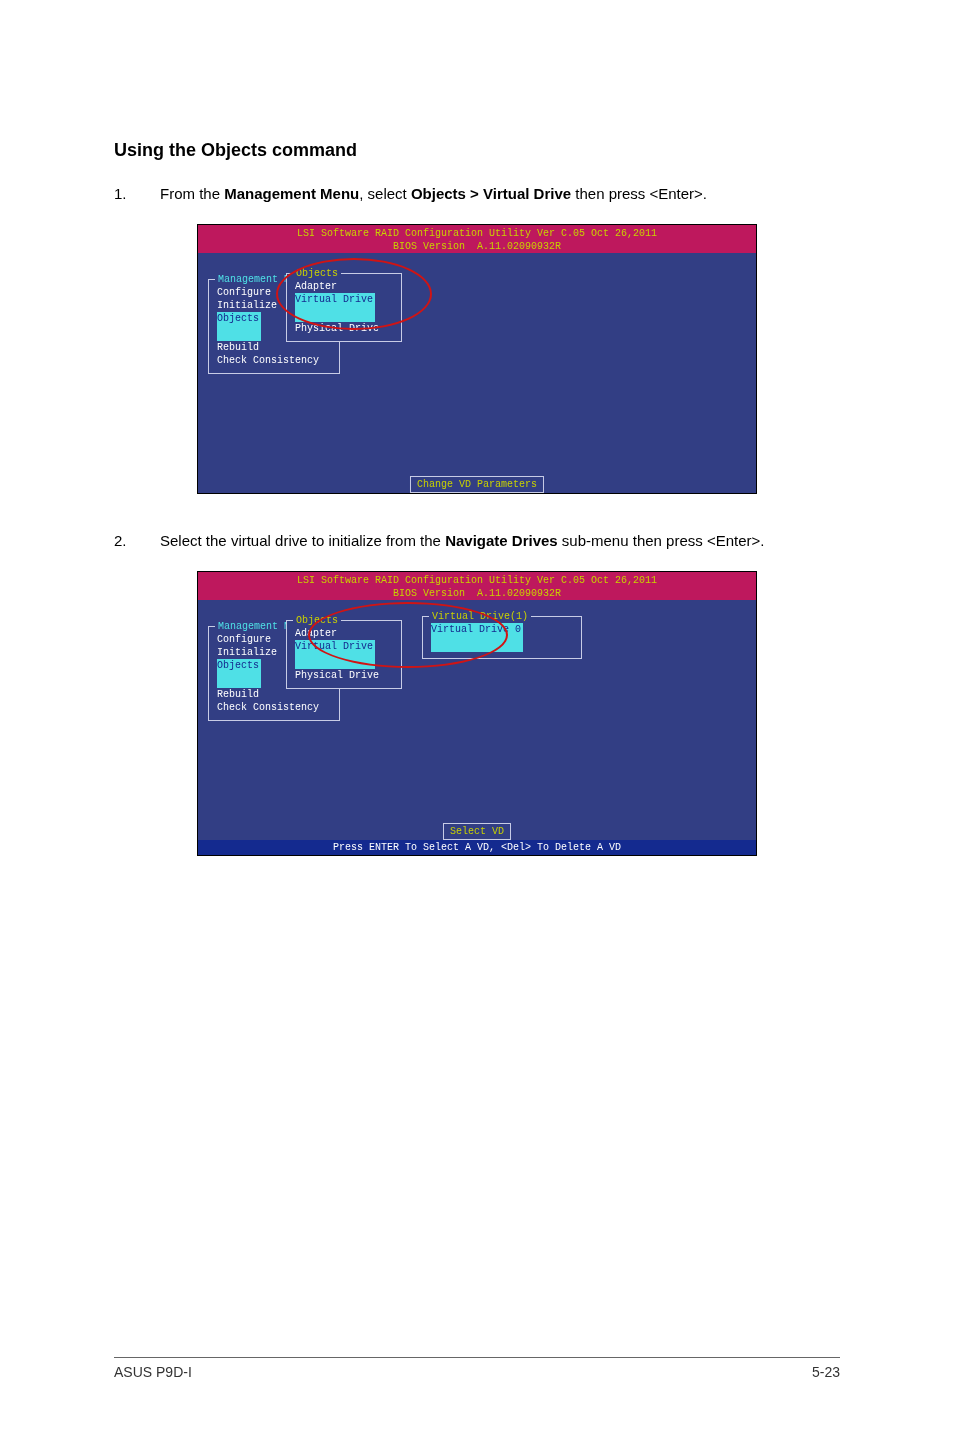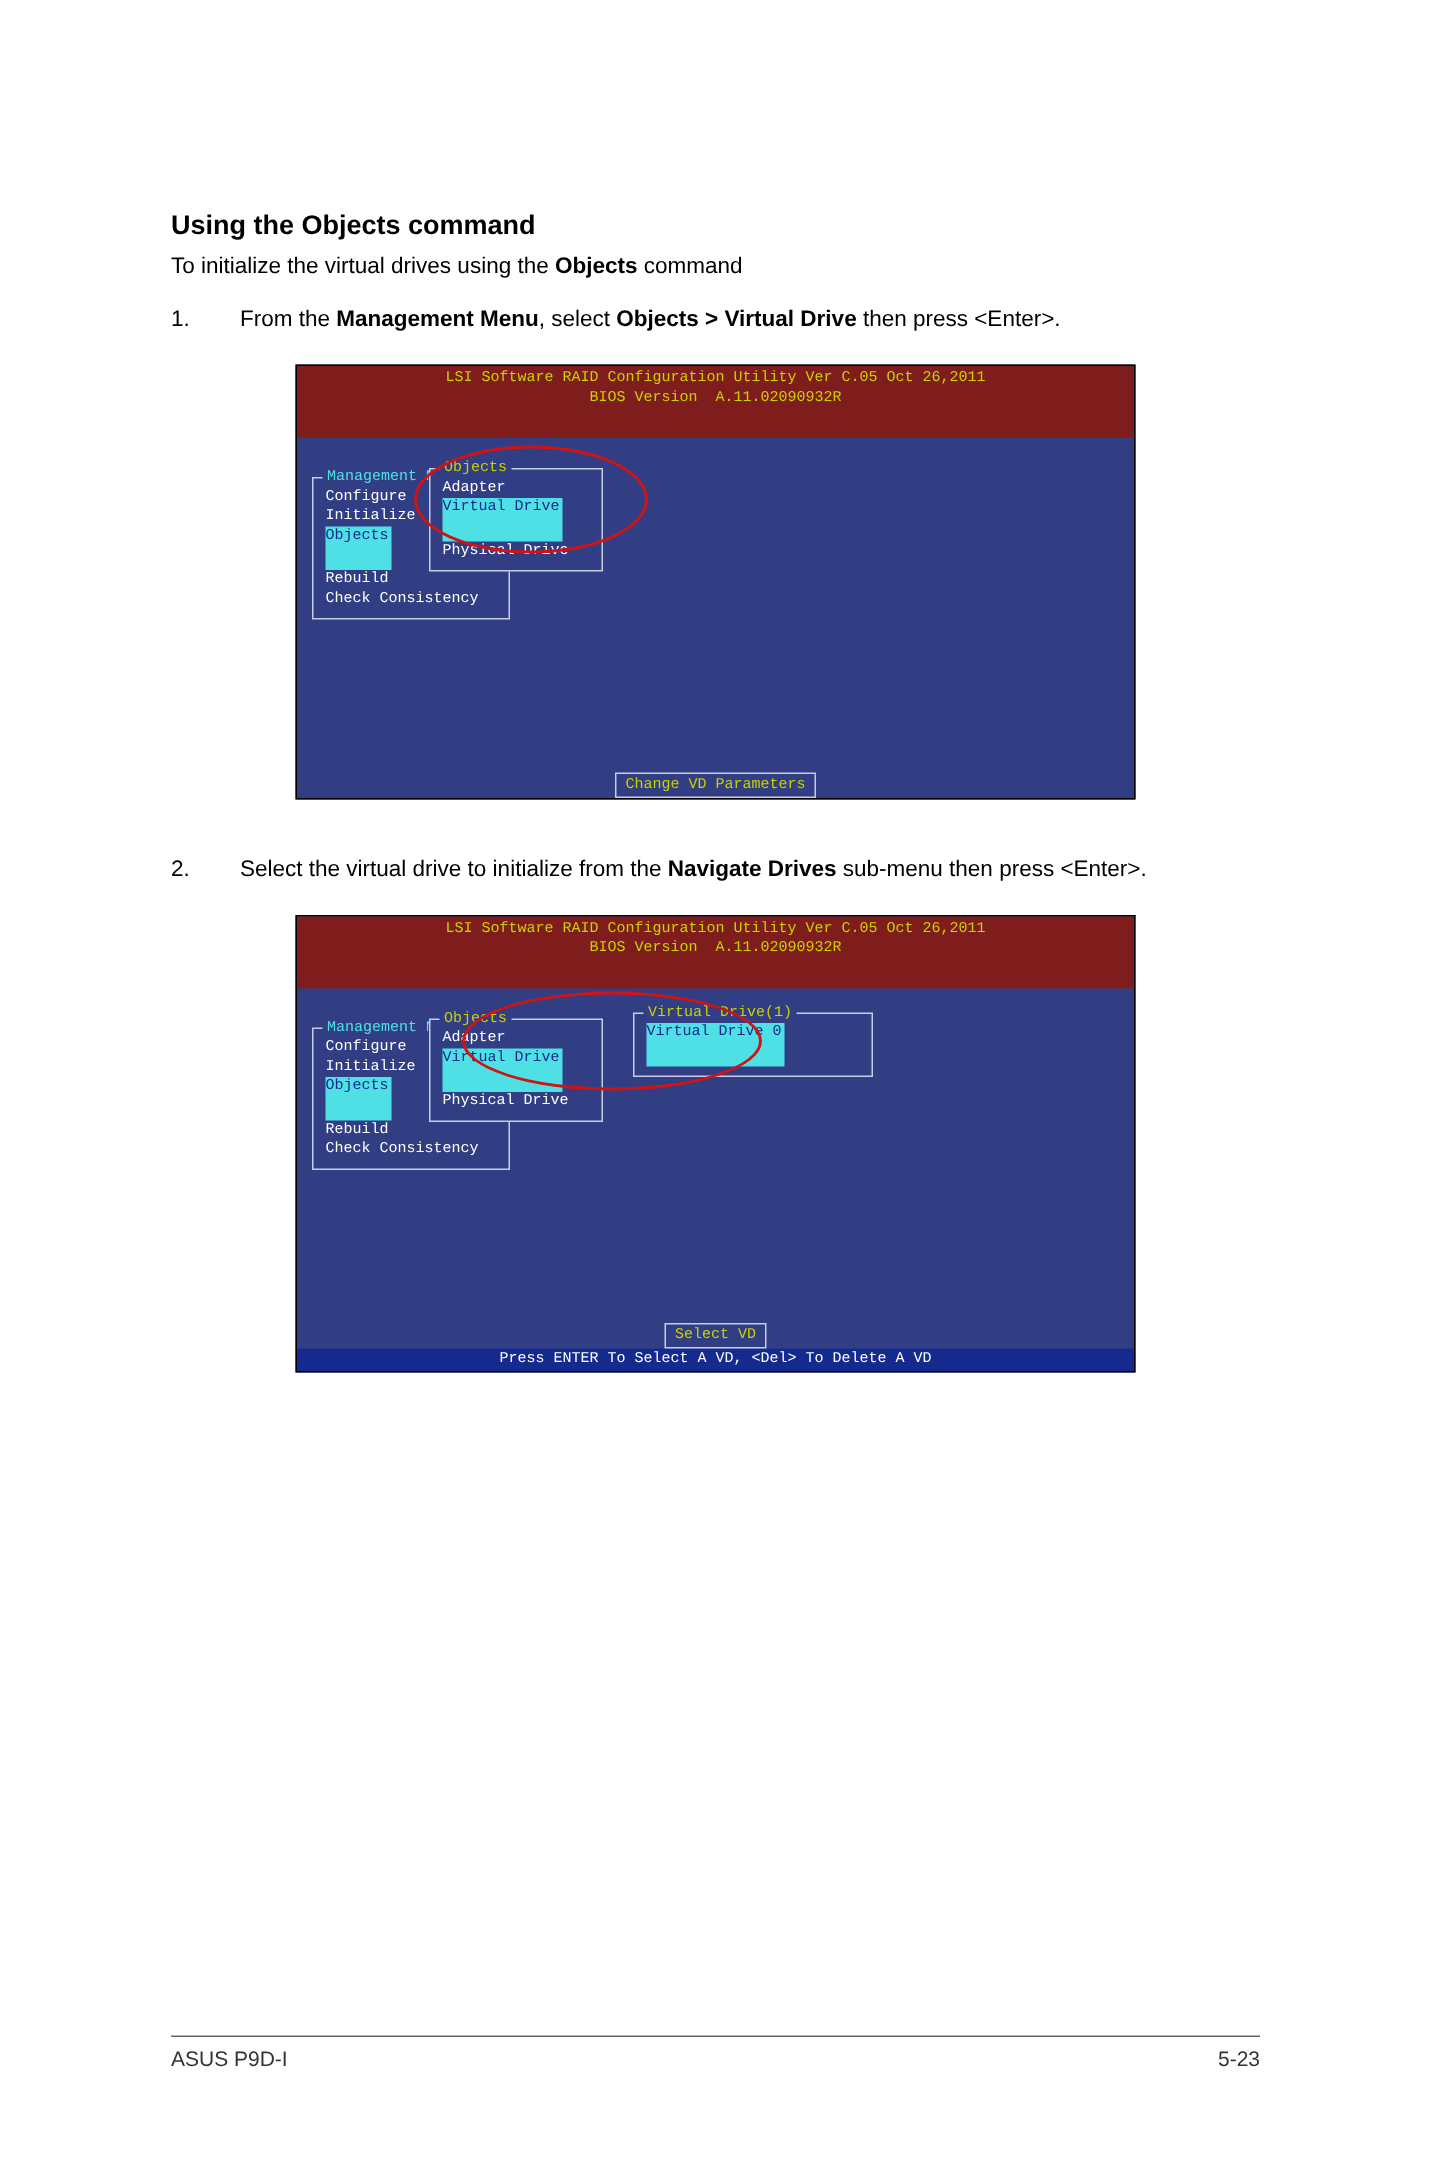--- a/index.html
+++ b/index.html
@@ -10,21 +10,21 @@
     font-family: Arial, Helvetica, sans-serif;
     color: #000;
     position: relative;
   }
   .page {
     padding: 140px 114px 0 114px;
   }
   .section-heading {
     font-size: 18px;
     font-weight: bold;
-    margin-bottom: 6px;
+    margin-bottom: 22px;
   }
   .intro {
     font-size: 15px;
     line-height: 1.4;
     margin-bottom: 14px;
   }
   .step-row {
     display: flex;
     font-size: 15px;
     line-height: 1.4;
@@ -42,24 +42,24 @@
     width: 560px;
     margin: 0 auto 36px auto;
     font-family: "Courier New", monospace;
     font-size: 10px;
     color: #fff;
     background: #323e84; 
     border: 1px solid #000;
     position: relative;
   }
   .bios-header {
-    background: #7f1d1d;
+    background: #be185d;
     color: #c9d100;
     text-align: center;
-    padding: 3px 4px 20px 4px;
+    padding: 3px 4px 0 4px;
     line-height: 1.25;
     white-space: pre;
   }
   .bios-body {
     position: relative;
     height: 240px;
   }
   .bios-footer {
     background: #142a8f;
     color: #fff;
@@ -132,23 +132,20 @@
     color: #333;
   }
 </style>
 </head>
 <body>
 
 <div class="page">
 
   <div class="section-heading">Using the Objects command</div>
 
-  <p class="intro">
-    <span>To initialize the virtual drives using the </span><span class="bold">Objects</span><span> command</span>
-  </p>
 
   <div class="step-row">
     <div class="step-num">1.</div>
     <div class="step-body">
       <span>From the </span><span class="bold">Management Menu</span><span>, select </span><span class="bold">Objects &gt; Virtual Drive</span><span> then press &lt;Enter&gt;.</span>
     </div>
   </div>
 
   <div class="bios">
     <div class="bios-header"><span>LSI Software RAID Configuration Utility Ver C.05 Oct 26,2011</span>

